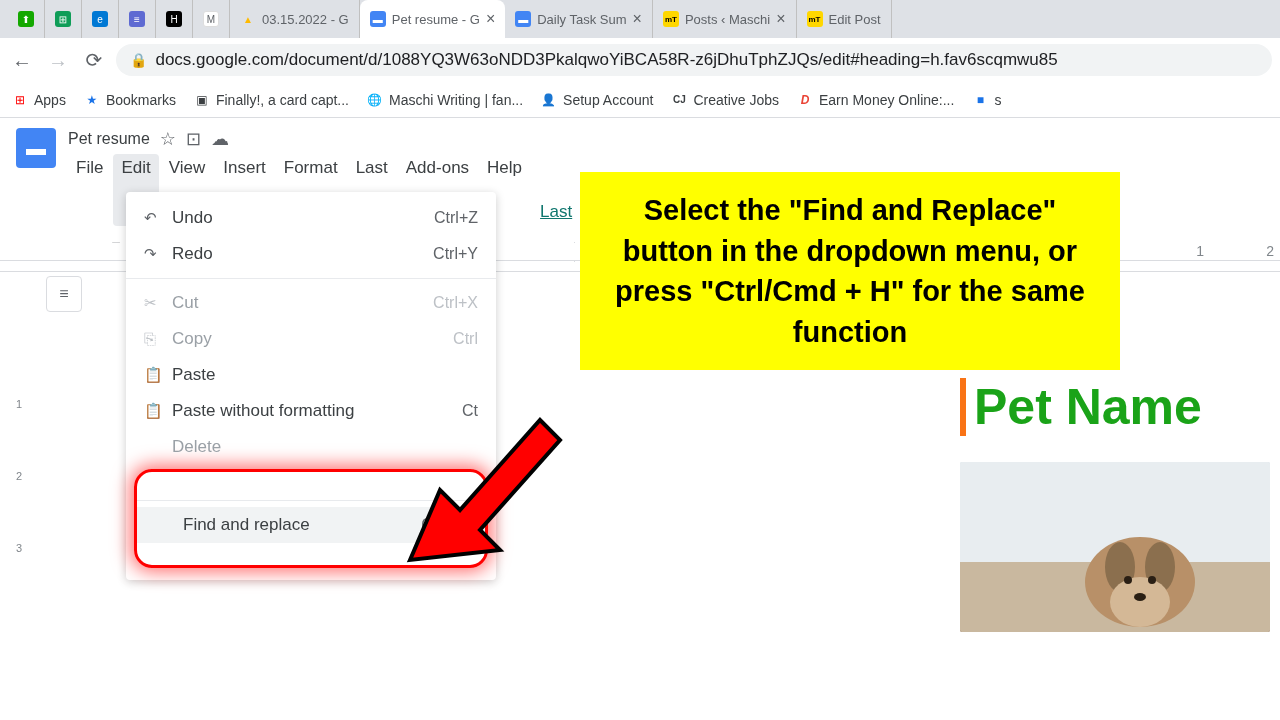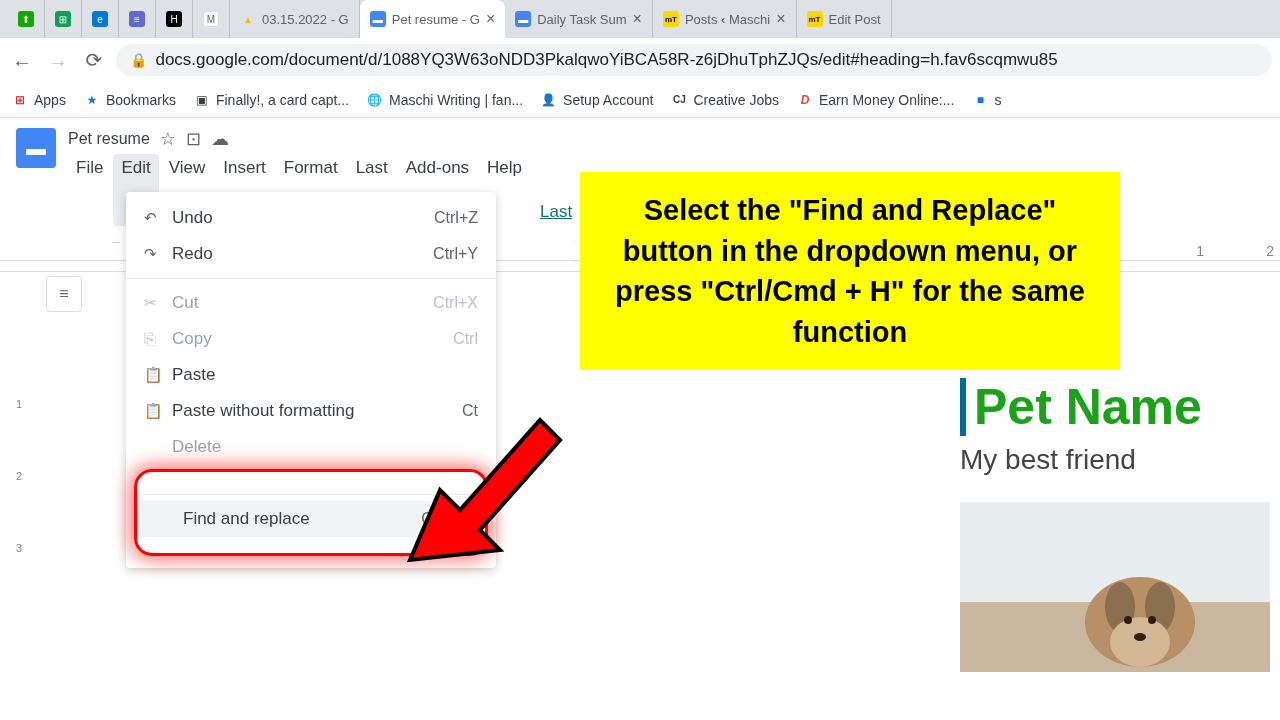--- a/index.html
+++ b/index.html
@@ -40,31 +40,31 @@
 
 
 .edit-menu { position: absolute; left: 126px; top: 74px; width: 370px; background: #fff; box-shadow: 0 2px 10px rgba(0,0,0,0.2); border-radius: 4px; padding: 8px 0; z-index: 100; }
 .menu-row { display: flex; align-items: center; padding: 8px 18px; font-size: 17px; color: #3c4043; }
 .menu-row.disabled { color: #9aa0a6; }
 .menu-row .micon { width: 28px; color: #5f6368; font-size: 15px; }
 .menu-row.disabled .micon { color: #bdc1c6; }
 .menu-row .shortcut { margin-left: auto; color: #5f6368; font-size: 16px; }
 .menu-row.disabled .shortcut { color: #bdc1c6; }
 .menu-divider { height: 1px; background: #e8eaed; margin: 6px 0; }
-.highlight-box { border: 3px solid #ff0000; border-radius: 18px; box-shadow: 0 0 18px 4px rgba(255,0,0,0.55); margin: 4px 8px; padding: 16px 0; }
+.highlight-box { border: 3px solid #ff0000; border-radius: 18px; box-shadow: 0 0 18px 4px rgba(255,0,0,0.55); margin: 4px 8px; padding: 22px 0; }
 
 
 .arrow { position: absolute; left: 390px; top: 380px; z-index: 200; }
 
 
 .callout { position: absolute; left: 580px; top: 172px; width: 540px; background: #ffff00; padding: 18px 22px; font-size: 29px; font-weight: bold; color: #000; text-align: center; line-height: 1.4; z-index: 200; }
 
 
 .doc-preview { position: absolute; right: 0; top: 260px; width: 320px; }
-.pet-name { font-size: 50px; font-weight: bold; color: #1aa318; border-left: 6px solid #0369a1; padding-left: 8px; }
+.pet-name { font-size: 50px; font-weight: bold; color: #1aa318; border-left: 6px solid #f97316; padding-left: 8px; }
 .pet-sub { font-size: 28px; color: #444; margin-top: 8px; }
 .pet-img { margin-top: 26px; width: 310px; height: 170px; background: linear-gradient(to bottom, #d8e2e8 40%, #b8a890 60%, #8b6f5c 100%); border-radius: 2px; position: relative; overflow: hidden; }
 
 
 .outline { position: absolute; left: 46px; top: 158px; width: 36px; height: 36px; border: 1px solid #dadce0; border-radius: 4px; display: flex; align-items: center; justify-content: center; color: #5f6368; }
 
 
 .ruler { position: absolute; left: 0; right: 0; top: 125px; height: 18px; border-bottom: 1px solid #dadce0; background: #fff; }
 .ruler-right { position: absolute; right: 6px; top: 125px; font-size: 14px; color: #80868b; }
 
@@ -252,21 +252,20 @@
       <div class="menu-row" style="background:#f1f3f4">
         <span class="micon"></span>
         <span>Find and replace</span>
         <span class="shortcut">Ctrl+H</span>
       </div>
     </div>
   </div>
 
   <div class="doc-preview">
     <div class="pet-name">Pet Name</div>
-    <div class="pet-sub">My best friend</div>
     <div class="pet-img">
       <svg width="310" height="170">
         <rect width="310" height="100" fill="#e8edf0"></rect>
         <rect y="100" width="310" height="70" fill="#c9b89f"></rect>
         <ellipse cx="180" cy="120" rx="55" ry="45" fill="#b89068"></ellipse>
         <ellipse cx="160" cy="105" rx="15" ry="25" fill="#8b6f4e"></ellipse>
         <ellipse cx="200" cy="105" rx="15" ry="25" fill="#8b6f4e"></ellipse>
         <ellipse cx="180" cy="140" rx="30" ry="25" fill="#d4b896"></ellipse>
         <circle cx="168" cy="118" r="4" fill="#2a1f14"></circle>
         <circle cx="192" cy="118" r="4" fill="#2a1f14"></circle>

